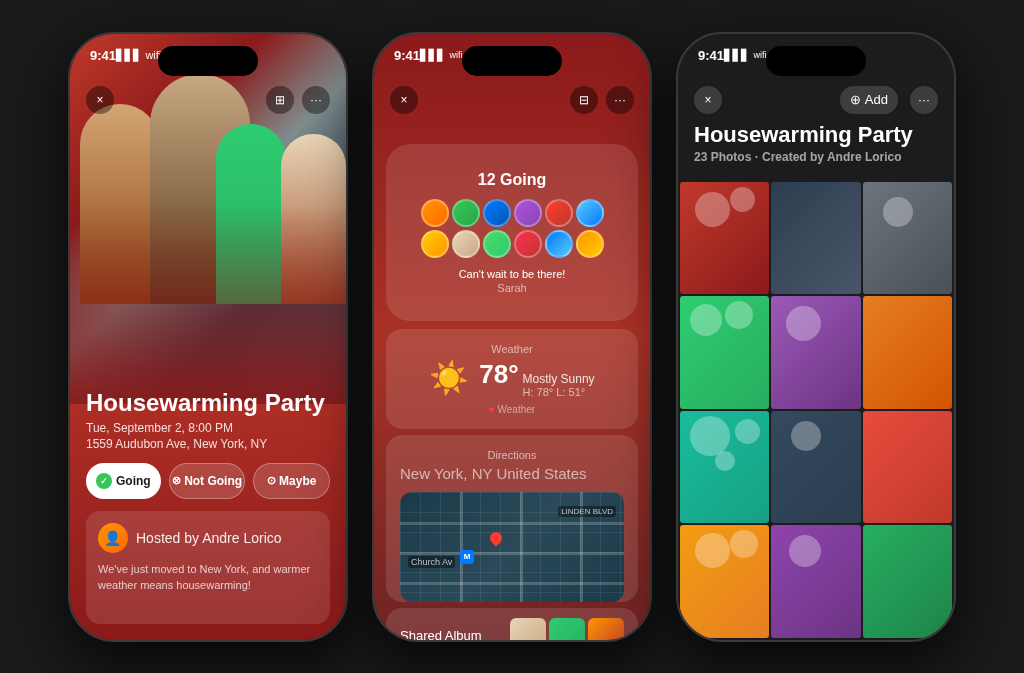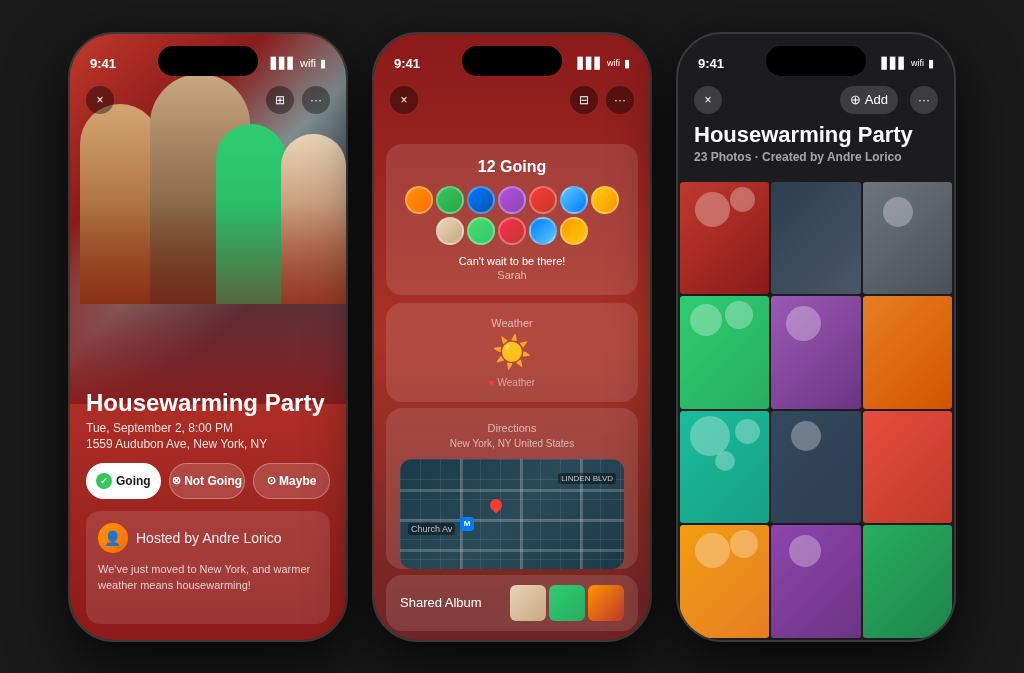--- a/index.html
+++ b/index.html
@@ -36,23 +36,23 @@
       position: absolute;
       top: 12px;
       left: 50%;
       transform: translateX(-50%);
       z-index: 100;
     }
 
     
     .status-bar {
       display: flex;
-      justify-content: space-between;
-      align-items: center;
-      padding: 22px 20px 4px;
+      justify-content: flex-start;
+      align-items: center;
+      padding: 14px 20px 4px;
       position: absolute;
       top: 0;
       left: 0;
       right: 0;
       z-index: 50;
     }
     .status-time {
       font-size: 13px;
       font-weight: 600;
       color: #fff;
@@ -217,22 +217,22 @@
       top: 52px;
       left: 0; right: 0;
       display: flex;
       justify-content: space-between;
       padding: 0 16px;
       z-index: 60;
     }
     .p2-card {
       margin: 8px 12px;
       background: rgba(255,255,255,0.12);
-      border-radius: 16px;
-      padding: 14px;
+      border-radius: 24px;
+      padding: 27px;
     }
     .p2-going-header {
       text-align: center;
       font-size: 16px;
       font-weight: 600;
       color: #fff;
       margin-bottom: 10px;
     }
     .avatars-row {
       display: flex;
@@ -320,22 +320,21 @@
       border-radius: 16px;
       padding: 14px 14px 0;
     }
     .p2-dir-text {
       text-align: center;
       font-size: 14px;
       font-weight: 500;
       color: #fff;
     }
     .p2-dir-sub {
-      text-align: center;
-      font-size: 10px;
+      font-size: 15px;
       color: rgba(255,255,255,0.6);
       margin-top: 2px;
     }
     .map-placeholder {
       margin-top: 10px;
       height: 110px;
       background: linear-gradient(135deg, #1a3a4a 0%, #2a4a5a 50%, #1a3a4a 100%);
       border-radius: 12px 12px 12px 12px;
       position: relative;
       overflow: hidden;
@@ -615,20 +614,32 @@
           <div class="mini-avatar avatar-l"></div>
         </div>
         <div class="p2-comment">Can't wait to be there!</div>
         <div class="p2-comment-author">Sarah</div>
       </div>
 
       <div class="p2-weather-card">
         <div class="p2-section-label">Weather</div>
         <div class="weather-row">
           <span class="weather-sun">☀️</span>
+          <div>
+            <div style="display:flex;align-items:baseline;gap:4px;">
+              <span class="weather-temp">78°</span>
+              <div>
+                <div class="weather-desc">Mostly Sunny</div>
+                <div class="weather-hl">
+                  <span>H: 78°</span>
+                  <span>L: 51°</span>
+                </div>
+              </div>
+            </div>
+          </div>
         </div>
         <div class="weather-source">
           <span class="weather-source-heart">♥</span>
           <span>Weather</span>
         </div>
       </div>
 
       <div class="p2-directions-card">
         <div class="p2-section-label">Directions</div>
         <div class="p2-dir-sub">New York, NY United States</div>

